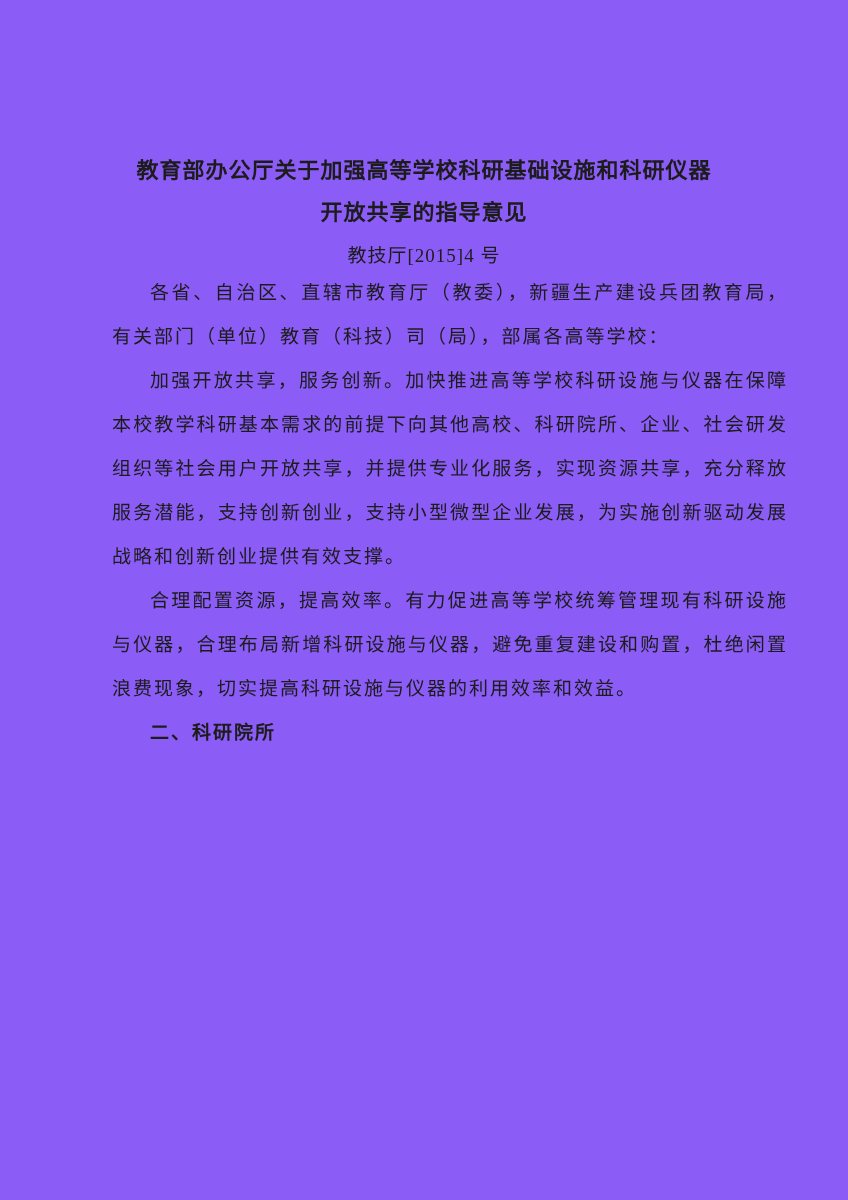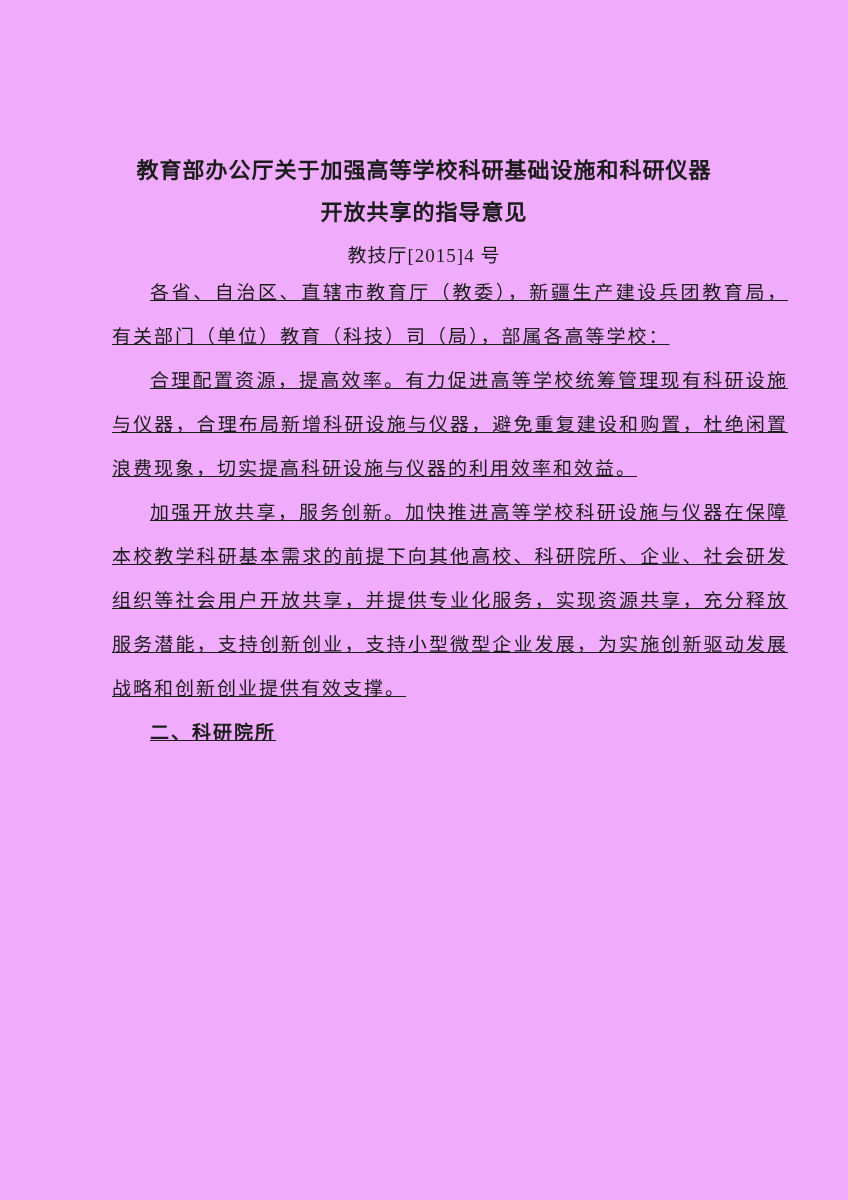--- a/index.html
+++ b/index.html
@@ -5,21 +5,21 @@
   html, body {
     margin: 0;
     padding: 0;
     background: #ffffff;
   }
   .page {
     position: relative;
     width: 848px;
     height: 1200px;
     margin: 0 auto;
-    background: #f0abfc;
+    background: #8b5cf6;
     color: #1c1c1c;
     font-family: "Liberation Serif", "DejaVu Serif", serif;
     box-sizing: border-box;
     overflow: hidden;
   }
   .doc-title {
     padding-top: 150px;
     text-align: center;
     font-weight: 700;
     font-size: 22px;
@@ -32,21 +32,20 @@
     font-size: 19px;
     line-height: 20px;
     letter-spacing: 1px;
   }
   .doc-body {
     margin: 5px 60px 0 112px;
     font-size: 19px;
     line-height: 44px;
     letter-spacing: 2px;
     text-align: justify;
-    text-decoration: underline;
   }
   .doc-body p {
     margin: 0;
     padding: 0;
     text-indent: 2em;
   }
   .doc-body p.heading {
     font-weight: 700;
   }
 </style>
@@ -57,18 +56,18 @@
 
   <div class="doc-title">
     <div>教育部办公厅关于加强高等学校科研基础设施和科研仪器</div>
     <div>开放共享的指导意见</div>
   </div>
 
   <div class="doc-number">教技厅[2015]4 号</div>
 
   <div class="doc-body">
     <p class="para">各省、自治区、直辖市教育厅（教委），新疆生产建设兵团教育局，有关部门（单位）教育（科技）司（局），部属各高等学校：</p>
+    <p class="para">加强开放共享，服务创新。加快推进高等学校科研设施与仪器在保障本校教学科研基本需求的前提下向其他高校、科研院所、企业、社会研发组织等社会用户开放共享，并提供专业化服务，实现资源共享，充分释放服务潜能，支持创新创业，支持小型微型企业发展，为实施创新驱动发展战略和创新创业提供有效支撑。</p>
     <p class="para">合理配置资源，提高效率。有力促进高等学校统筹管理现有科研设施与仪器，合理布局新增科研设施与仪器，避免重复建设和购置，杜绝闲置浪费现象，切实提高科研设施与仪器的利用效率和效益。</p>
-    <p class="para">加强开放共享，服务创新。加快推进高等学校科研设施与仪器在保障本校教学科研基本需求的前提下向其他高校、科研院所、企业、社会研发组织等社会用户开放共享，并提供专业化服务，实现资源共享，充分释放服务潜能，支持创新创业，支持小型微型企业发展，为实施创新驱动发展战略和创新创业提供有效支撑。</p>
     <p class="heading">二、科研院所</p>
   </div>
 
 </div>
 
 </body></html>

